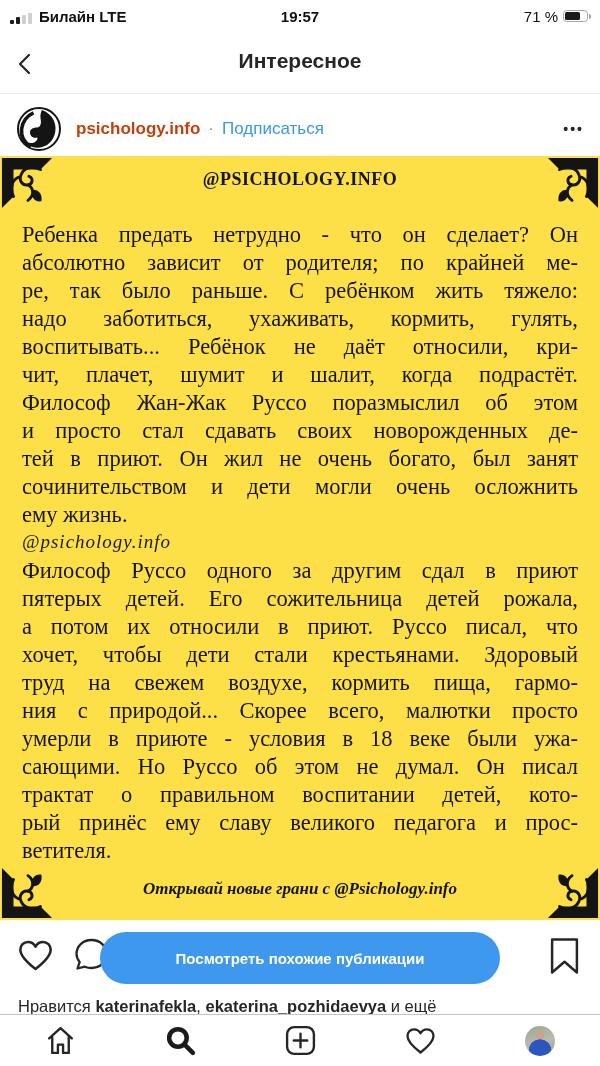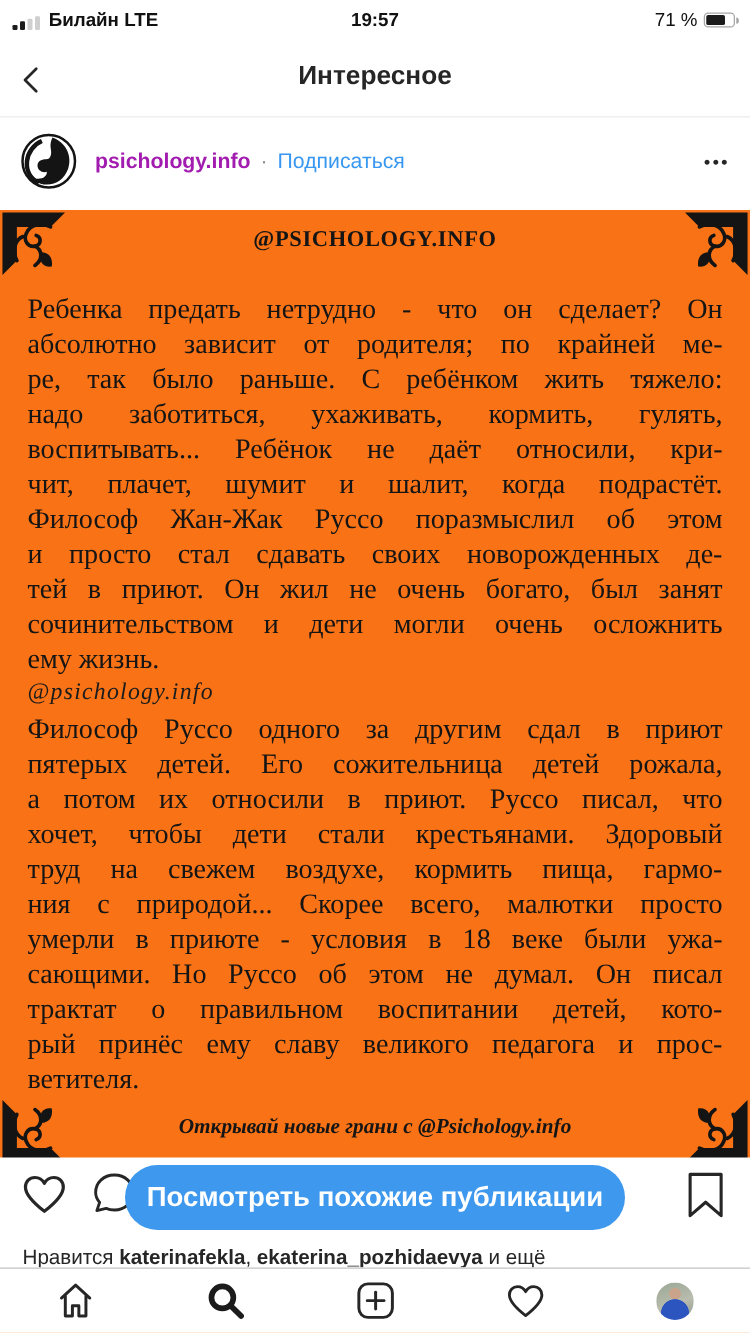--- a/index.html
+++ b/index.html
@@ -34,28 +34,28 @@
   .nav-title {
     position:absolute; left:0; right:0; top:17px; text-align:center;
     font-size:21px; font-weight:700; color:#262626;
   }
   
   .post-header {
     position:absolute; top:95px; left:0; right:0; height:67px;
     display:flex; align-items:center; padding:0 16px; background:#fff;
   }
   .avatar { width:46px; height:46px; border-radius:50%; flex:0 0 auto; }
-  .ph-user { margin-left:14px; font-size:17px; font-weight:600; color:#a21caf; }
+  .ph-user { margin-left:14px; font-size:17px; font-weight:600; color:#c2410c; }
   .ph-dot { margin:0 8px; color:#8e8e8e; font-size:17px; }
   .ph-follow { font-size:17px; color:#3897f0; background:none; border:none; cursor:pointer; font-family:inherit; }
   .ph-more { margin-left:auto; font-size:14px; letter-spacing:2px; font-weight:700; color:#262626; background:none; border:none; cursor:pointer; }
   
   .post-image {
-    position:absolute; top:168px; left:0; right:0; height:764px;
-    background:#f97316; color:#151515; overflow:hidden;
+    position:absolute; top:156px; left:0; right:0; height:764px;
+    background:#fde047; color:#151515; overflow:hidden;
   }
   .corner { position:absolute; width:52px; height:52px; }
   .corner.tl{ top:1px; left:1px; } .corner.tr{ top:1px; right:1px; transform:scaleX(-1); }
   .corner.bl{ bottom:1px; left:1px; transform:scaleY(-1); } .corner.br{ bottom:1px; right:1px; transform:scale(-1,-1); }
   .img-header {
     margin-top:13px; text-align:center;
     font-family:"Liberation Serif", serif; font-weight:700; font-size:18px; letter-spacing:.5px;
   }
   .img-text { margin:0 22px; font-family:"Liberation Serif", serif; font-size:22.5px; }
   .img-text.p1 { margin-top:31px; }
@@ -72,21 +72,21 @@
   }
   
   .action-row { position:absolute; top:926px; left:0; right:0; height:66px; background:#fff; }
   .icon-btn { position:absolute; background:none; border:none; cursor:pointer; padding:0; }
   .act-like { left:17px; top:11px; }
   .act-comment { left:73px; top:11px; }
   .act-save { right:20px; top:11px; }
   .similar-button {
     position:absolute; left:100px; right:100px; top:6px; height:52px;
     background:#3d98ee; color:#fff; border:none; border-radius:26px;
-    font-size:22px; font-weight:600; font-family:inherit; cursor:pointer; z-index:2;
+    font-size:15px; font-weight:600; font-family:inherit; cursor:pointer; z-index:2;
   }
   
   .likes-row {
     position:absolute; top:996px; left:0; right:0; height:18px; overflow:hidden;
     padding:0 18px; font-size:16.5px; line-height:21px; color:#262626;
   }
   .likes-row b { font-weight:700;margin-top:33px; }
   
   .tab-bar {
     position:absolute; top:1014px; left:0; right:0; height:52px; background:#fff;

